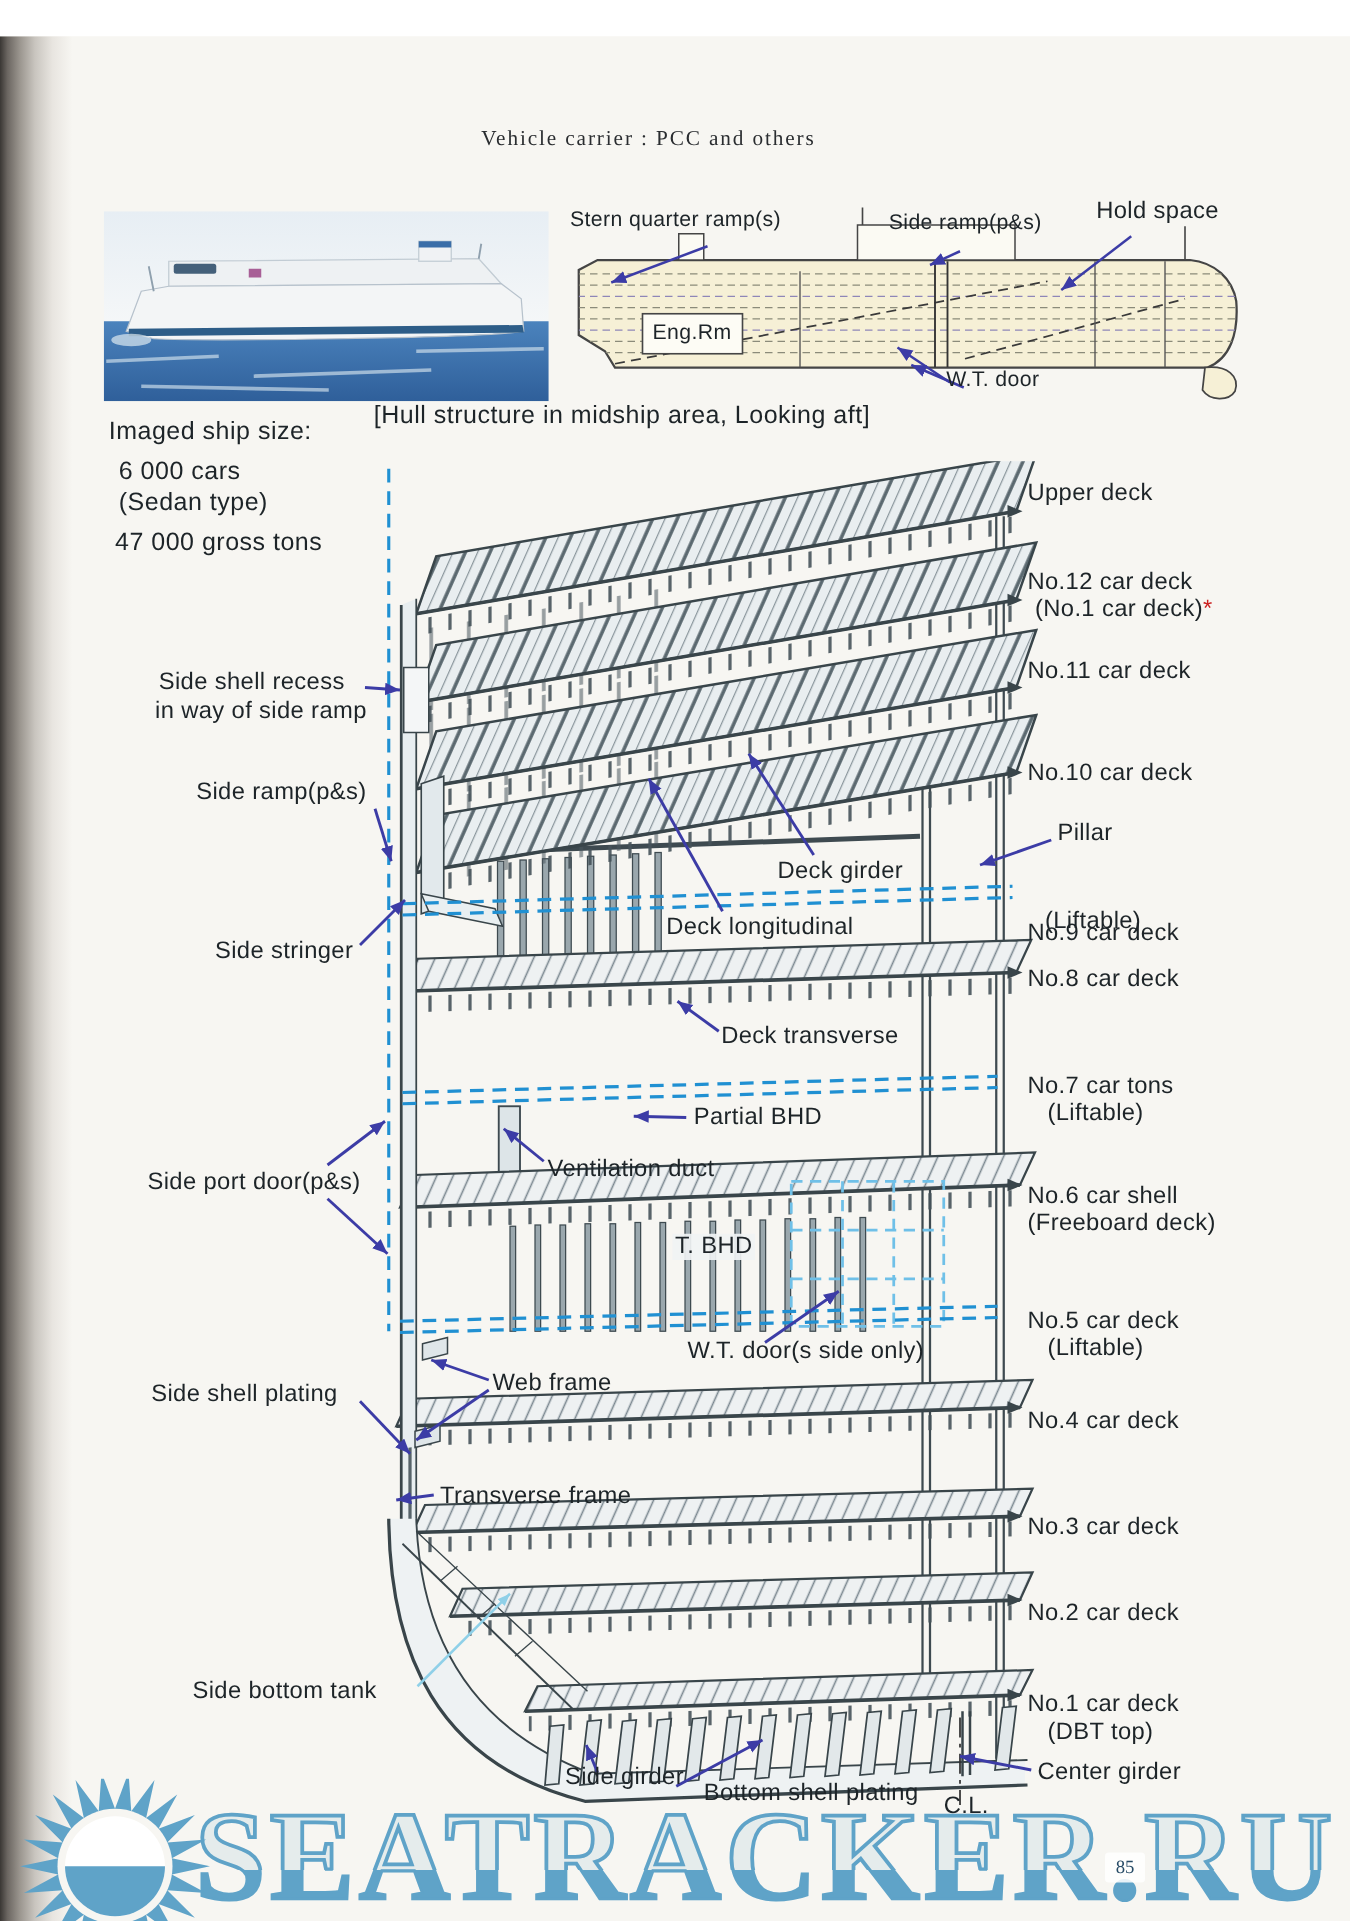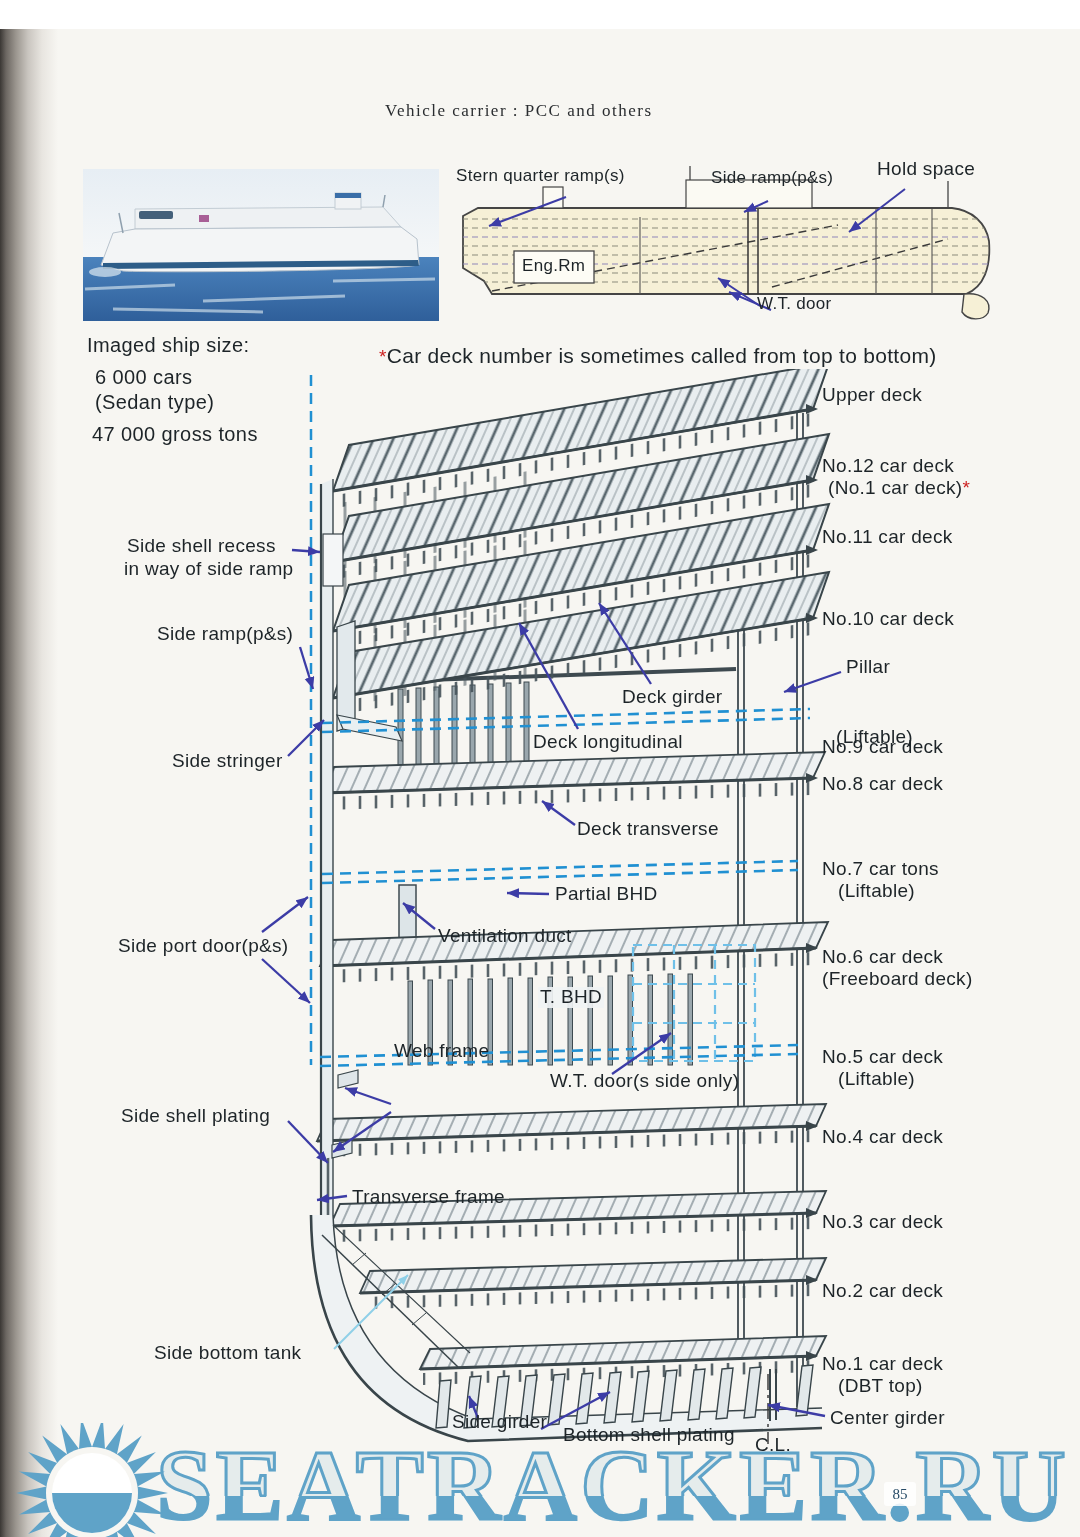--- a/index.html
+++ b/index.html
@@ -115,21 +115,21 @@
     <line x1="948" y1="179" x2="948" y2="152" stroke="#454545" stroke-width="1.3"></line>
     <g stroke="#3c3ca6" stroke-width="2" fill="none" marker-end="url(#pah)">
       <line x1="566" y1="168" x2="489" y2="197"></line>
       <line x1="768" y1="172" x2="744" y2="183"></line>
       <line x1="905" y1="160" x2="849" y2="203"></line>
       <line x1="760" y1="277" x2="718" y2="249"></line>
       <line x1="771" y1="281" x2="729" y2="263"></line>
     </g>
   </svg>
 
-  <div class="cap2"><span class="star">*</span><span>Car deck number is sometimes called from top to bottom)</span></div>
+  <div class="cap1">[Hull structure in midship area, Looking aft]</div>
 
   <div class="shipsize">
     <div style="left:87px;top:305px">Imaged ship size:</div>
     <div style="left:95px;top:337px">6 000 cars</div>
     <div style="left:95px;top:362px">(Sedan type)</div>
     <div style="left:92px;top:394px">47 000 gross tons</div>
   </div>
 
   <svg style="left:80px;top:340px" width="1000" height="1100" viewBox="80 340 1000 1100">
     <defs>
@@ -385,21 +385,21 @@
   <div class="lbl" style="left:822px;top:427px">No.12 car deck</div>
   <div class="lbl" style="left:828px;top:449px"><span>(No.1 car deck)</span><span class="star">*</span></div>
   <div class="lbl" style="left:822px;top:498px">No.11 car deck</div>
   <div class="lbl" style="left:822px;top:580px">No.10 car deck</div>
   <div class="lbl" style="left:846px;top:628px">Pillar</div>
   <div class="lbl" style="left:822px;top:708px">No.9 car deck</div>
   <div class="lbl" style="left:836px;top:698px">(Liftable)</div>
   <div class="lbl" style="left:822px;top:745px">No.8 car deck</div>
   <div class="lbl" style="left:822px;top:830px">No.7 car tons</div>
   <div class="lbl" style="left:838px;top:852px">(Liftable)</div>
-  <div class="lbl" style="left:822px;top:918px">No.6 car deck</div>
+  <div class="lbl" style="left:822px;top:918px">No.6 car shell</div>
   <div class="lbl" style="left:822px;top:940px">(Freeboard deck)</div>
   <div class="lbl" style="left:822px;top:1018px">No.5 car deck</div>
   <div class="lbl" style="left:838px;top:1040px">(Liftable)</div>
   <div class="lbl" style="left:822px;top:1098px">No.4 car deck</div>
   <div class="lbl" style="left:822px;top:1183px">No.3 car deck</div>
   <div class="lbl" style="left:822px;top:1252px">No.2 car deck</div>
   <div class="lbl" style="left:822px;top:1325px">No.1 car deck</div>
   <div class="lbl" style="left:838px;top:1347px">(DBT top)</div>
 
   <div class="lbl" style="left:127px;top:507px">Side shell recess</div>
@@ -410,21 +410,21 @@
   <div class="lbl" style="left:121px;top:1077px">Side shell plating</div>
   <div class="lbl" style="left:154px;top:1314px">Side bottom tank</div>
 
   <div class="lbl" style="left:622px;top:658px">Deck girder</div>
   <div class="lbl" style="left:533px;top:703px">Deck longitudinal</div>
   <div class="lbl" style="left:577px;top:790px">Deck transverse</div>
   <div class="lbl" style="left:555px;top:855px">Partial BHD</div>
   <div class="lbl" style="left:438px;top:897px">Ventilation duct</div>
   <div class="lbl bg" style="left:538px;top:958px">T. BHD</div>
   <div class="lbl" style="left:550px;top:1042px">W.T. door(s side only)</div>
-  <div class="lbl" style="left:394px;top:1012px">Web frame</div>
+  <div class="lbl" style="left:394px;top:1068px">Web frame</div>
   <div class="lbl" style="left:352px;top:1158px">Transverse frame</div>
 
   <div class="lbl" style="left:452px;top:1383px">Side girder</div>
   <div class="lbl" style="left:563px;top:1396px">Bottom shell plating</div>
   <div class="lbl" style="left:755px;top:1406px">C.L.</div>
   <div class="lbl" style="left:830px;top:1379px">Center girder</div>
 
   <div class="wm">
     <svg style="left:14px;top:2px" width="156" height="140" viewBox="-78 -68 156 136">
       <polygon id="sun-rays" points="76.0,0.0 45.5,6.5 72.9,21.4 41.8,19.1 63.9,41.1 34.8,30.1 49.8,57.4 24.9,38.7 31.6,69.1 13.0,44.1 10.8,75.2 0.0,46.0 -10.8,75.2 -13.0,44.1 -31.6,69.1 -24.9,38.7 -49.8,57.4 -34.8,30.1 -63.9,41.1 -41.8,19.1 -72.9,21.4 -45.5,6.5 -76.0,0.0 -45.5,-6.5 -72.9,-21.4 -41.8,-19.1 -63.9,-41.1 -34.8,-30.1 -49.8,-57.4 -24.9,-38.7 -31.6,-69.1 -13.0,-44.1 -10.8,-75.2 -0.0,-46.0 10.8,-75.2 13.0,-44.1 31.6,-69.1 24.9,-38.7 49.8,-57.4 34.8,-30.1 63.9,-41.1 41.8,-19.1 72.9,-21.4 45.5,-6.5" fill="#5fa3c8"></polygon>

